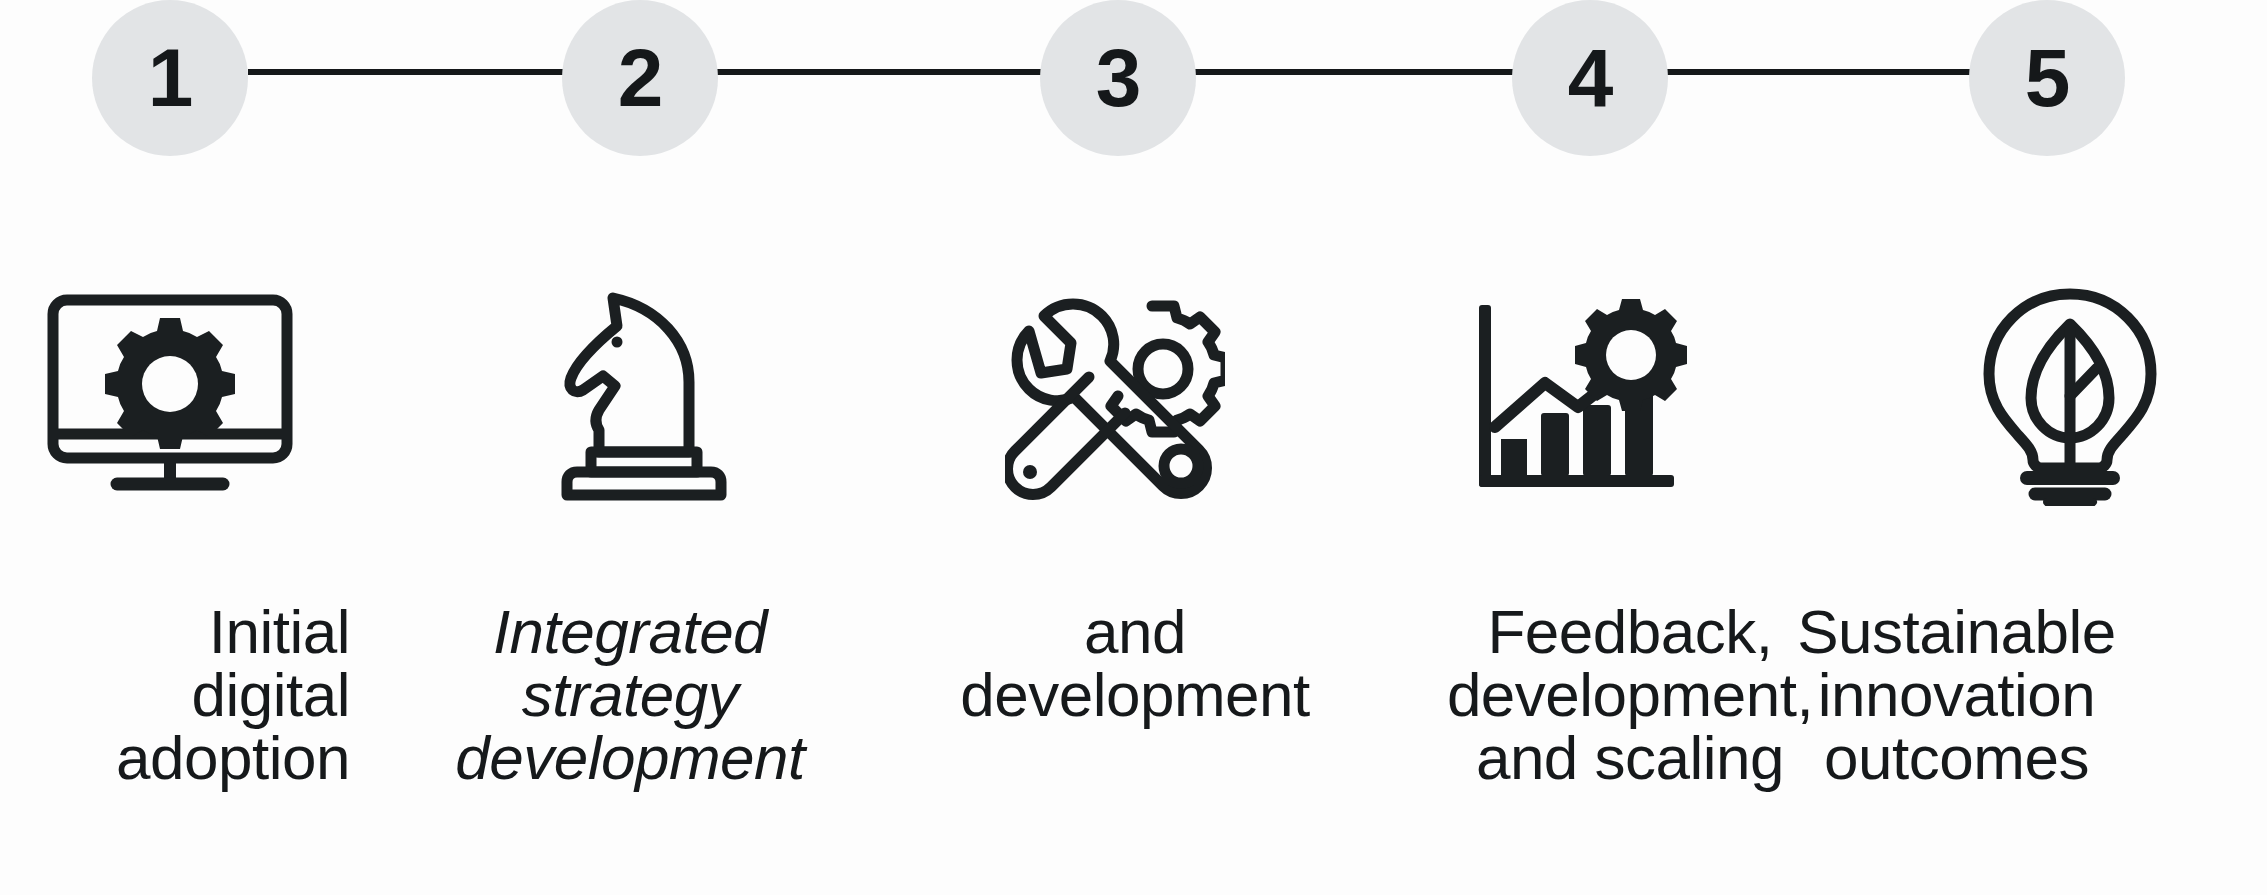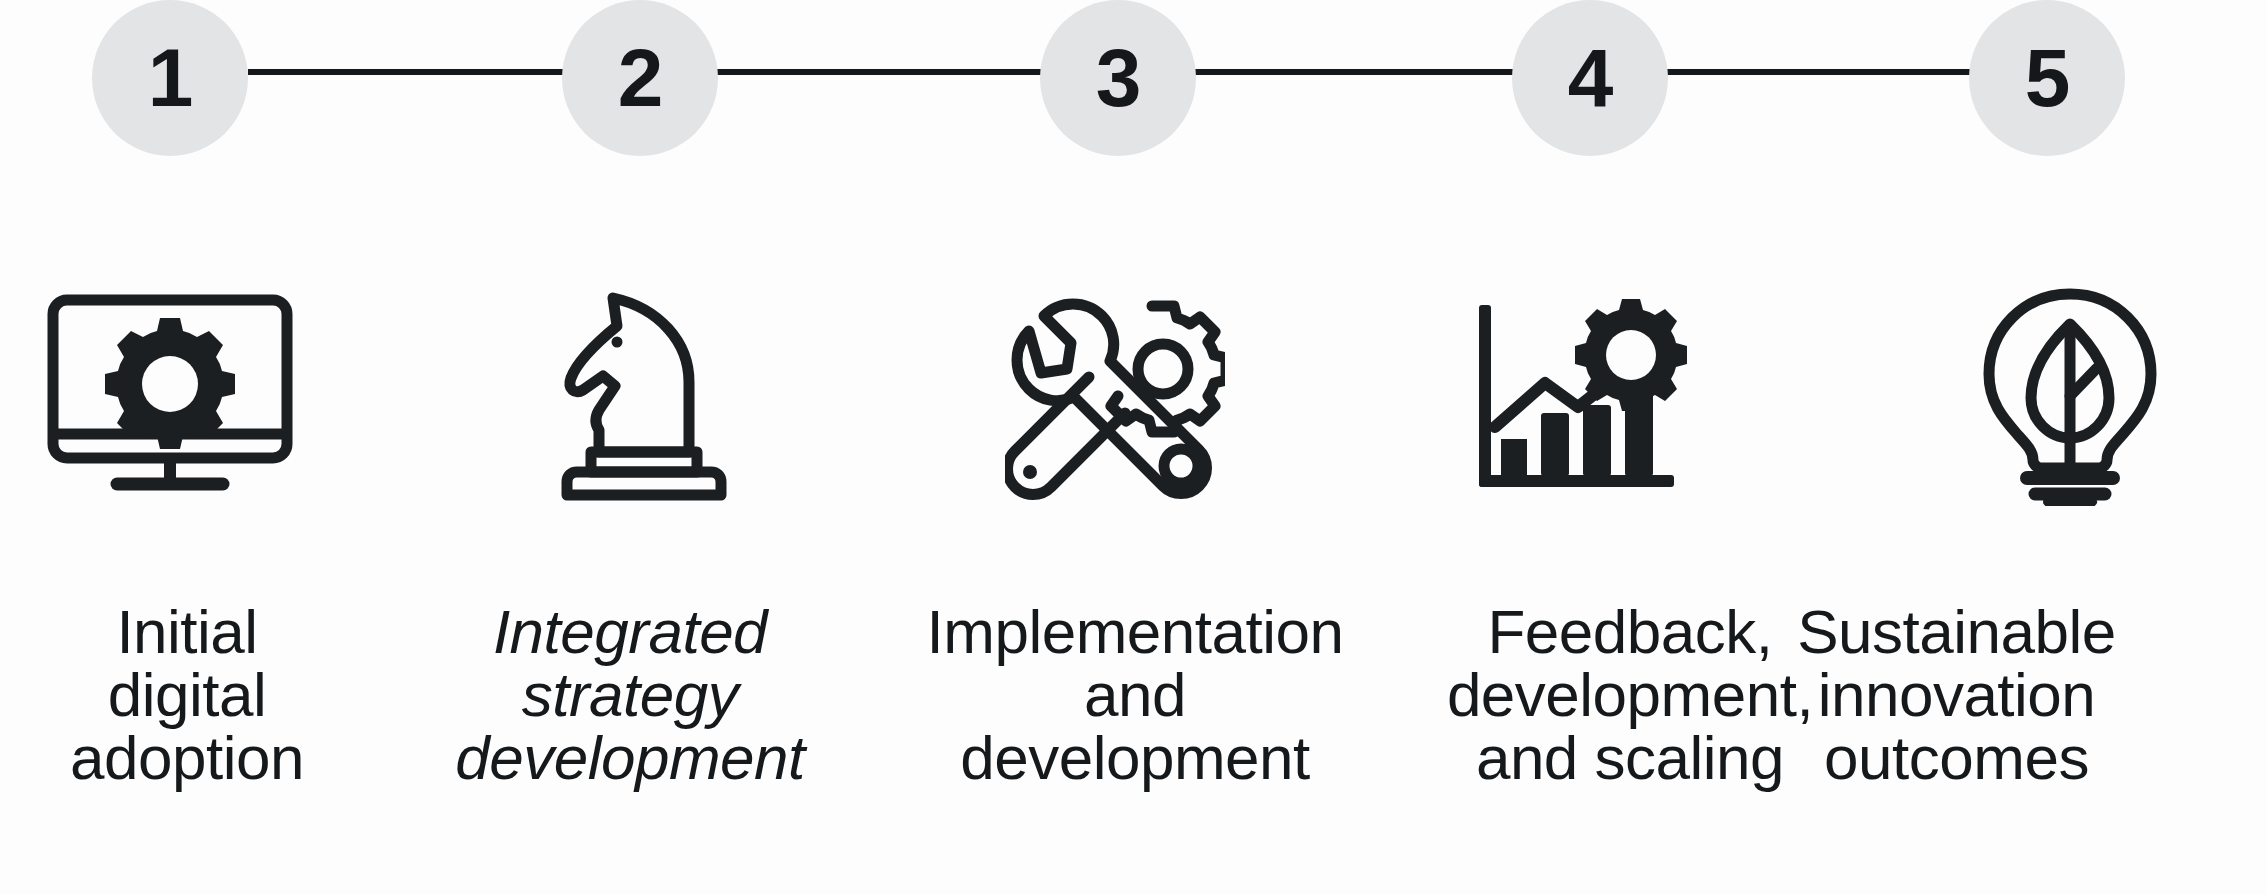--- a/index.html
+++ b/index.html
@@ -95,21 +95,21 @@
   .label-cell {
     position: absolute;
     top: 0;
     text-align: center;
     color: #16191b;
     font-size: 62px;
     line-height: 63px;
     font-weight: 400;
     letter-spacing: -0.5px;
   }
-  .lb1 { left: 12px;    width: 350px; }
+  .lb1 { left: 0px;    width: 350px; text-align: right; }
   .lb2 { left: 380px;  width: 500px; font-style: italic; }
   .lb3 { left: 870px;  width: 530px; }
   .lb4 { left: 1400px; width: 460px; text-align: center; }
   .lb5 { left: 1753px; width: 407px; }
   .label-cell .line { display: block; white-space: nowrap; }
 </style>
 </head>
 <body>
 
 <div id="stage">
@@ -246,21 +246,20 @@
       <span class="line">adoption</span>
     </div>
 
     <div class="label-cell lb2">
       <span class="line">Integrated</span>
       <span class="line">strategy</span>
       <span class="line">development</span>
     </div>
 
     <div class="label-cell lb3">
-      <span class="line">Implementation</span>
       <span class="line">and</span>
       <span class="line">development</span>
     </div>
 
     <div class="label-cell lb4">
       <span class="line">Feedback,</span>
       <span class="line">development,</span>
       <span class="line">and scaling</span>
     </div>
 

